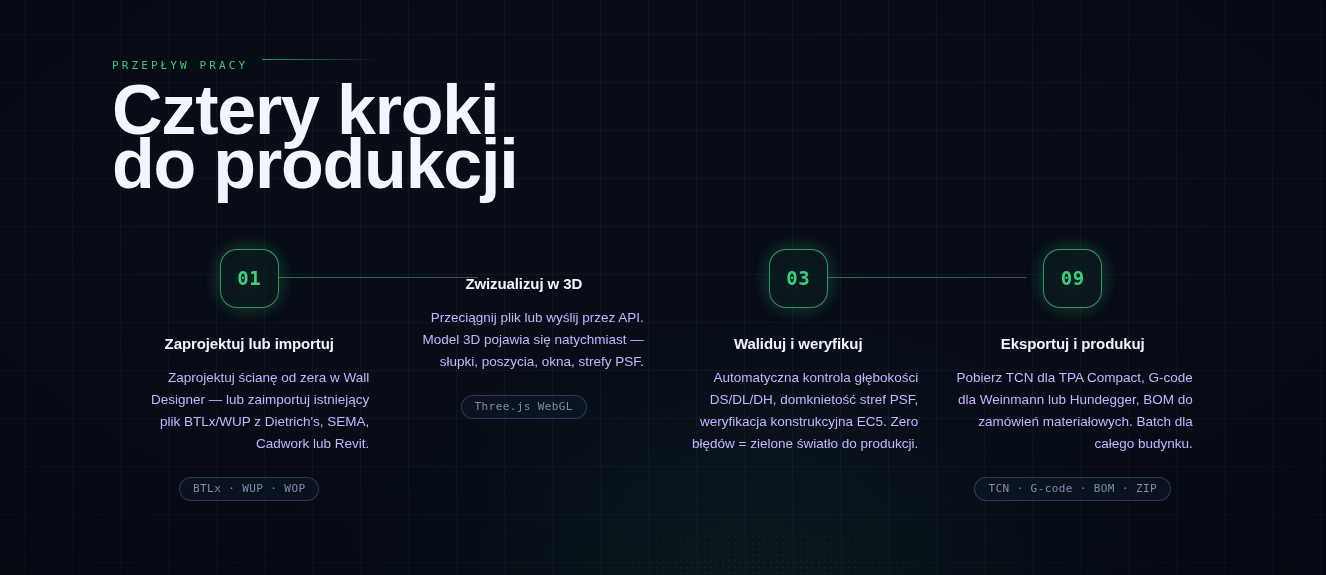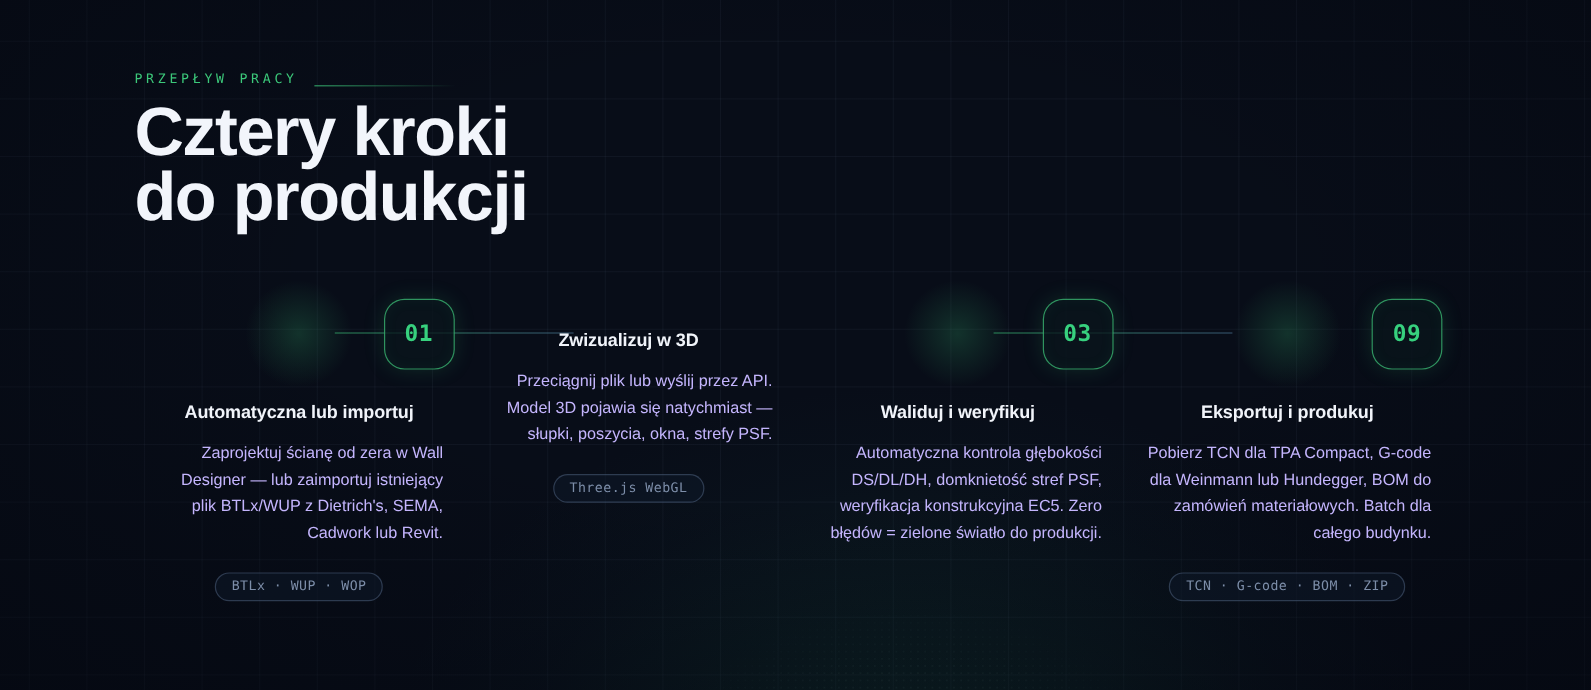--- a/index.html
+++ b/index.html
@@ -70,42 +70,42 @@
     z-index:5;
     width:1326px;
     height:575px;
   }
 
   
   #eyebrow-row {
     position:absolute;
     left:112px; top:59px;
     display:flex;
-    align-items:flex-end;
+    align-items:flex-start;
     gap:14px;
   }
   #eyebrow-label {
     font-family:"DejaVu Sans Mono", monospace;
     font-size:11px;
     letter-spacing:3.1px;
     color:#3cc87a;
     font-weight:400;
     white-space:nowrap;
   }
   #eyebrow-line {
     width:118px;
     height:1px;
     background:linear-gradient(to right, rgba(60,200,122,0.75), rgba(60,200,122,0.0));
   }
 
   
   #page-title {
     position:absolute;
     left:112px; top:83px;
-    font-size:57px;
+    font-size:70px;
     line-height:54px;
     font-weight:700;
     color:#f2f5fb;
     letter-spacing:-1.2px;
     white-space:pre-line;
   }
 
   
   #steps {
     position:absolute;
@@ -120,21 +120,21 @@
     display:flex;
     flex-direction:column;
     align-items:center;
     padding:0 8px;
   }
 
   .badge-wrap {
     position:relative;
     width:100%;
     display:flex;
-    justify-content:flex-end;
+    justify-content:center;
     align-items:center;
     height:60px;
   }
 
   
   .connector {
     position:absolute;
     top:29px;
     left:calc(50% + 30px);
     width:calc(100% - 60px);
@@ -220,21 +220,21 @@
   <h1 id="page-title">Cztery kroki
 do produkcji</h1>
 
   <div id="steps">
       <div class="step">
         <div class="badge-wrap">
           <div class="connector"></div>
           <div class="badge-glow"></div>
           <div class="badge">01</div>
         </div>
-        <div class="step-title">Automatyczna lub importuj</div>
+        <div class="step-title">Zaprojektuj lub importuj</div>
         <div class="step-desc">Zaprojektuj ścianę od zera w Wall Designer — lub zaimportuj istniejący plik BTLx/WUP z Dietrich's, SEMA, Cadwork lub Revit.</div>
         <div class="step-tag">BTLx · WUP · WOP</div>
       </div>
       <div class="step">
         <div class="step-title">Zwizualizuj w 3D</div>
         <div class="step-desc">Przeciągnij plik lub wyślij przez API. Model 3D pojawia się natychmiast — słupki, poszycia, okna, strefy PSF.</div>
         <div class="step-tag">Three.js WebGL</div>
       </div>
       <div class="step">
         <div class="badge-wrap">

